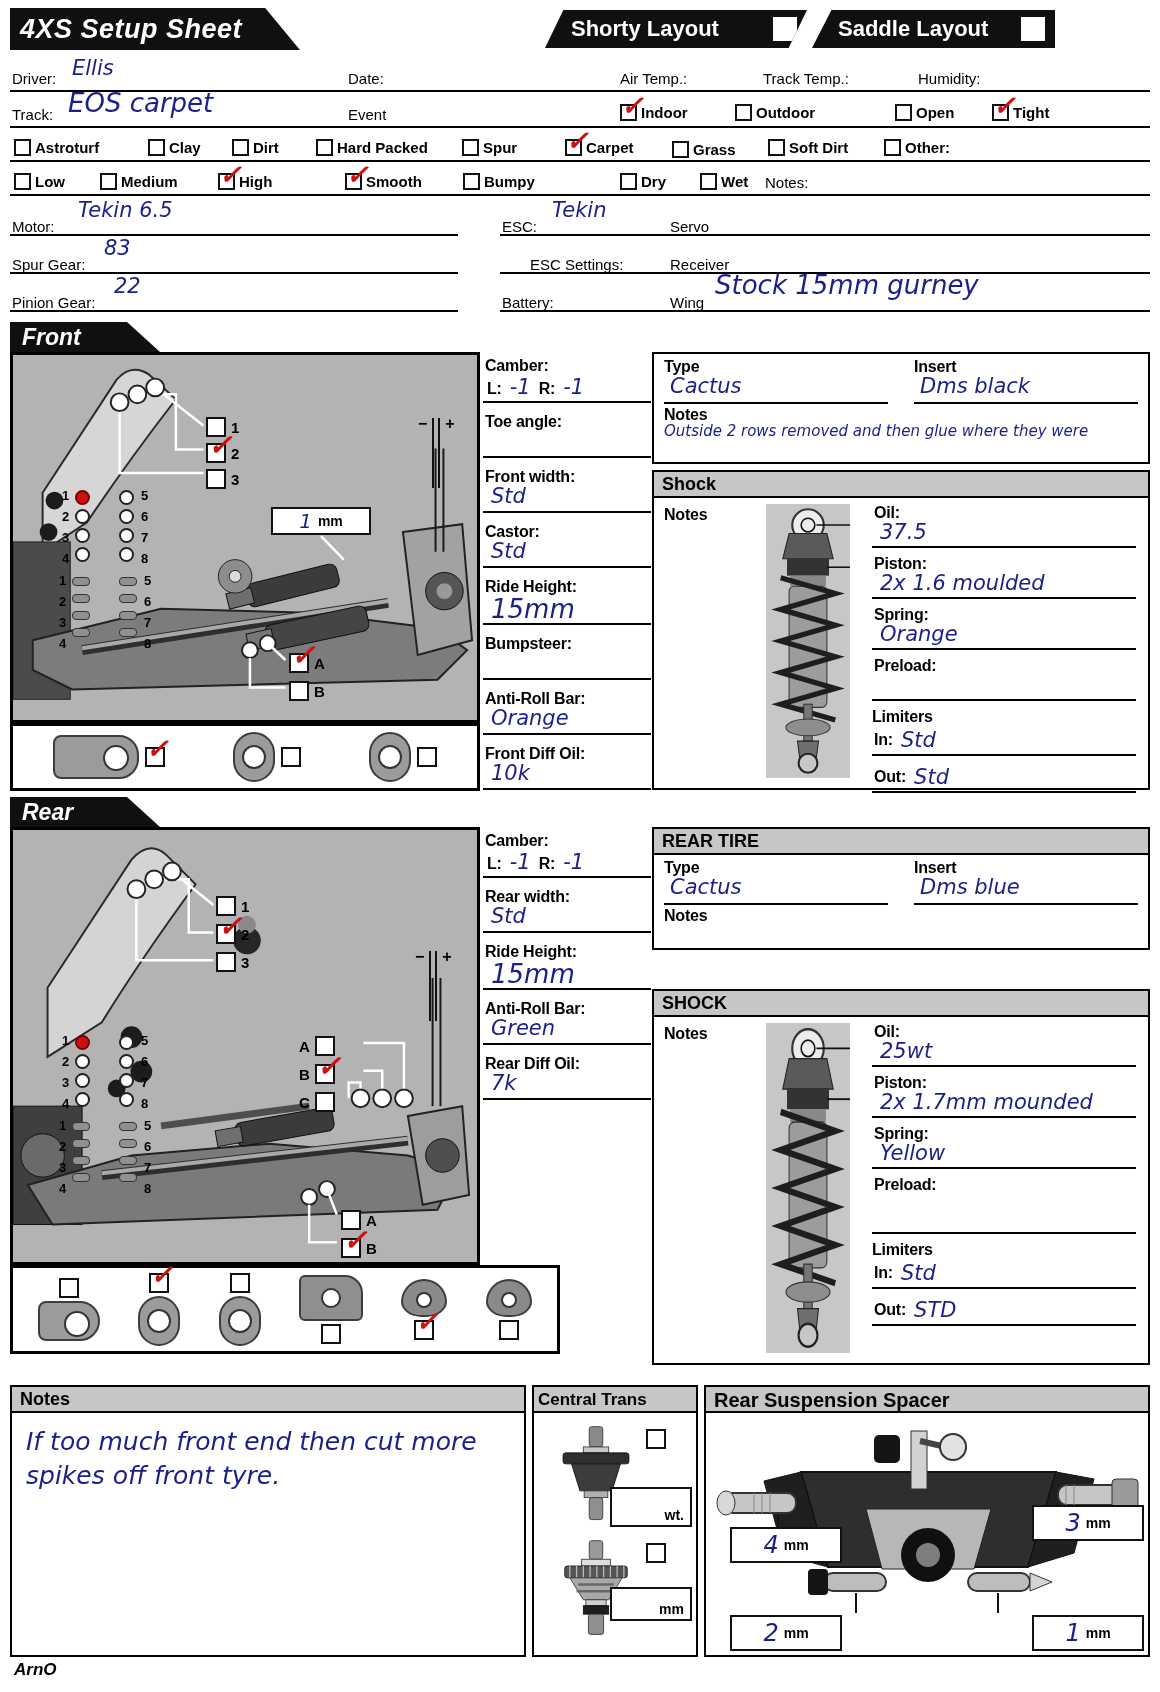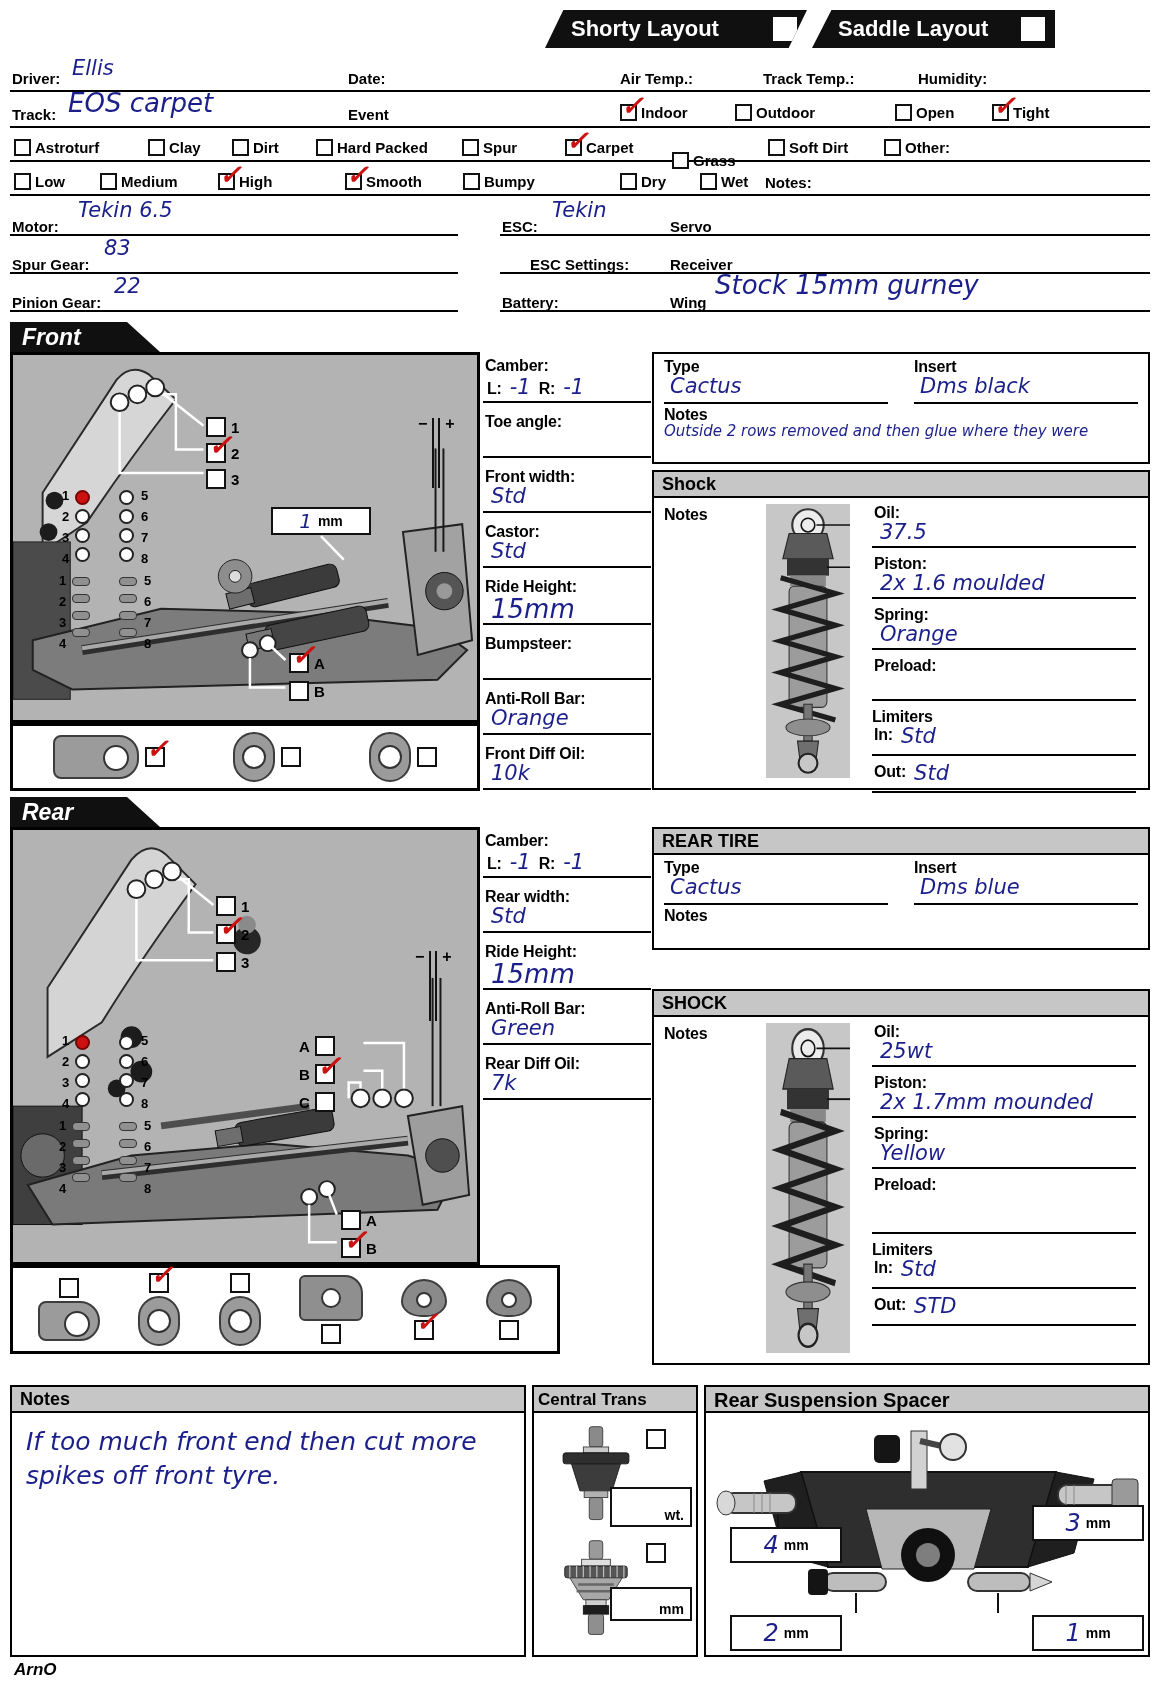--- a/index.html
+++ b/index.html
@@ -9,21 +9,21 @@
   
   .title-banner{position:absolute;left:10px;top:8px;width:290px;height:42px;background:#101010;clip-path:polygon(0 0,88% 0,100% 100%,0 100%);display:flex;align-items:center;padding-left:10px}
   .title-text{color:#fff;font-weight:bold;font-style:italic;font-size:27px;letter-spacing:.5px}
   .layout-banner{position:absolute;top:10px;height:38px;background:#101010;display:flex;align-items:center;justify-content:space-between;padding:0 10px 0 26px;color:#fff;font-weight:bold;font-size:22px}
   .lb-shorty{left:545px;width:262px;clip-path:polygon(7% 0,100% 0,93% 100%,0 100%)}
   .lb-saddle{left:812px;width:243px;clip-path:polygon(8% 0,100% 0,100% 100%,0 100%)}
   .lb-box{width:24px;height:24px;background:#fff;flex:none}
   
   .frow{position:absolute;left:10px;width:1140px;border-bottom:2px solid #000}
   .seg{position:absolute;border-bottom:2px solid #000}
-  .plbl{position:absolute;font-weight:bold;font-size:15px;white-space:nowrap}
+  .plbl{position:absolute;font-weight:normal;font-size:15px;white-space:nowrap}
   .hw{font-family:"DejaVu Sans",sans-serif;font-style:italic;color:var(--navy);font-size:21px;line-height:1;white-space:nowrap}
   .hwabs{position:absolute}
   .hw.lg{font-size:26px}
   .hw.sm{font-size:15px}
   .cb{position:absolute;display:flex;align-items:center;gap:4px;font-weight:bold;font-size:15px;white-space:nowrap}
   .cbx{position:relative;width:17px;height:17px;border:2.5px solid #111;background:#fff;flex:none}
   .mark{position:absolute;left:-1px;top:-13px;color:var(--red);font-weight:bold;font-style:italic;font-size:27px;line-height:1;pointer-events:none}
   
   .sec-banner{position:absolute;left:10px;width:150px;height:30px;background:#101010;clip-path:polygon(0 0,78% 0,100% 100%,0 100%);color:#fff;font-weight:bold;font-style:italic;font-size:23px;display:flex;align-items:center;padding-left:12px}
   .diag{position:absolute;left:10px;width:470px;background:var(--dgray);border:3px solid #000}
@@ -67,35 +67,38 @@
   .rbox{position:absolute;left:652px;width:498px;border:2.5px solid #000;background:#fff}
   .gbar{background:var(--gbar);border-bottom:2.5px solid #000;font-weight:bold;font-size:18px;padding:2px 8px;height:26px}
   .t-grid{display:flex;gap:26px;padding:4px 10px 0 10px}
   .t-col{flex:1;border-bottom:2px solid #000;padding-bottom:2px}
   .t-notes{padding:2px 10px 6px 10px}
   .sh-notes{position:absolute;left:10px;top:34px}
   .sh-img{position:absolute;left:112px;top:32px;width:84px;bottom:10px;background:#c7c7c7}
   .sh-img svg{width:100%;height:100%}
   .sh-fields{position:absolute;left:218px;right:12px;top:32px}
   .sfield{border-bottom:2px solid #000;margin-bottom:7px;min-height:44px;padding:0 2px}
-  .srow{border-bottom:2px solid #000;margin-bottom:7px;display:flex;align-items:flex-start;gap:8px;min-height:30px;padding:0 2px}
+  .srow{border-bottom:2px solid #000;margin-bottom:7px;display:flex;align-items:center;gap:8px;min-height:30px;padding:0 2px}
   
   .bbox{position:absolute;border:2.5px solid #000;background:#fff}
   .notes-body{padding:12px 14px;font-size:25px;line-height:1.35}
   .ctv{position:absolute;left:76px;right:4px;background:#fff;border:2px solid #111;display:flex;align-items:flex-end;justify-content:flex-end;padding:2px 6px}
   .spv{position:absolute;width:112px;height:36px;background:#fff;border:2px solid #111;display:flex;align-items:center;justify-content:center;gap:5px}
   .spv .hw{font-size:24px}
   .logo{position:absolute;left:14px;top:1660px;font-weight:bold;font-style:italic;font-size:17px}
   .ct-img{position:absolute}
 </style>
 </head>
 <body>
 
 <div class="page">
 
+  <div class="title-banner">
+    <span class="title-text">4XS Setup Sheet</span>
+  </div>
   <div class="layout-banner lb-shorty">
     <span>Shorty Layout</span>
     <span class="lb-box"></span>
   </div>
   <div class="layout-banner lb-saddle">
     <span>Saddle Layout</span>
     <span class="lb-box"></span>
   </div>
 
   <div class="frow" style="top:58px;height:34px">
@@ -167,21 +170,21 @@
           <span class="mark"></span>
         </span>
         <span>Spur</span>
       </span>
     <span class="cb" style="left:555px;top:7px">
         <span class="cbx">
           <span class="mark">✓</span>
         </span>
         <span>Carpet</span>
       </span>
-    <span class="cb" style="left:662px;top:20px">
+    <span class="cb" style="left:662px;top:9px">
         <span class="cbx">
           <span class="mark"></span>
         </span>
         <span>Grass</span>
       </span>
     <span class="cb" style="left:758px;top:7px">
         <span class="cbx">
           <span class="mark"></span>
         </span>
         <span>Soft Dirt</span>

